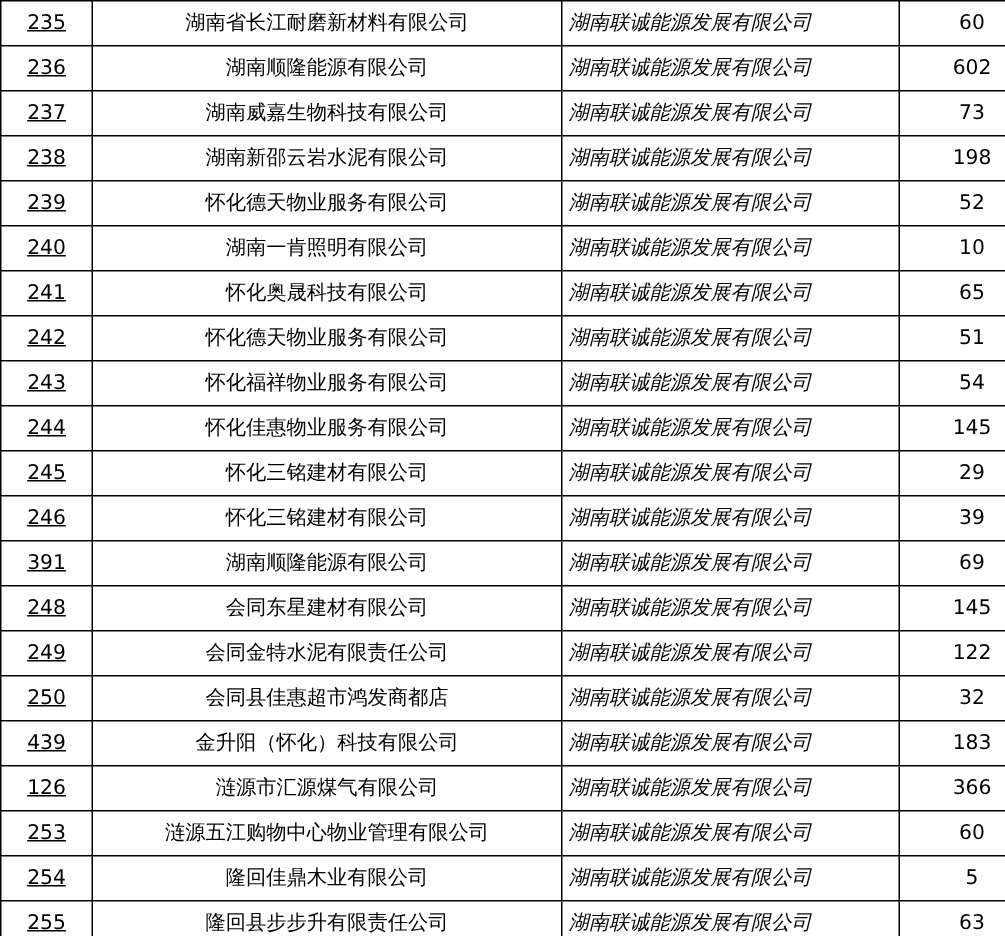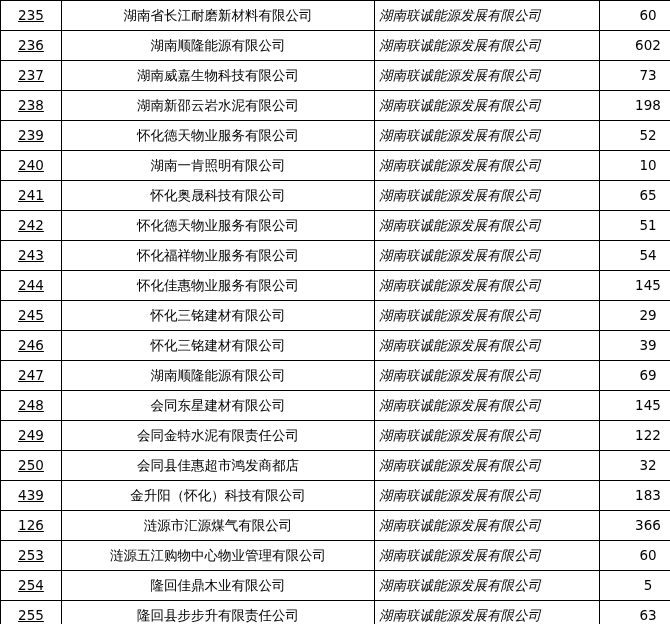--- a/index.html
+++ b/index.html
@@ -122,21 +122,21 @@
       <td class="col-company">湖南联诚能源发展有限公司</td>
       <td class="col-amount">29</td>
     </tr>
     <tr>
       <td class="col-index">246</td>
       <td class="col-name">怀化三铭建材有限公司</td>
       <td class="col-company">湖南联诚能源发展有限公司</td>
       <td class="col-amount">39</td>
     </tr>
     <tr>
-      <td class="col-index">247</td>
+      <td class="col-index">391</td>
       <td class="col-name">湖南顺隆能源有限公司</td>
       <td class="col-company">湖南联诚能源发展有限公司</td>
       <td class="col-amount">69</td>
     </tr>
     <tr>
       <td class="col-index">248</td>
       <td class="col-name">会同东星建材有限公司</td>
       <td class="col-company">湖南联诚能源发展有限公司</td>
       <td class="col-amount">145</td>
     </tr>

